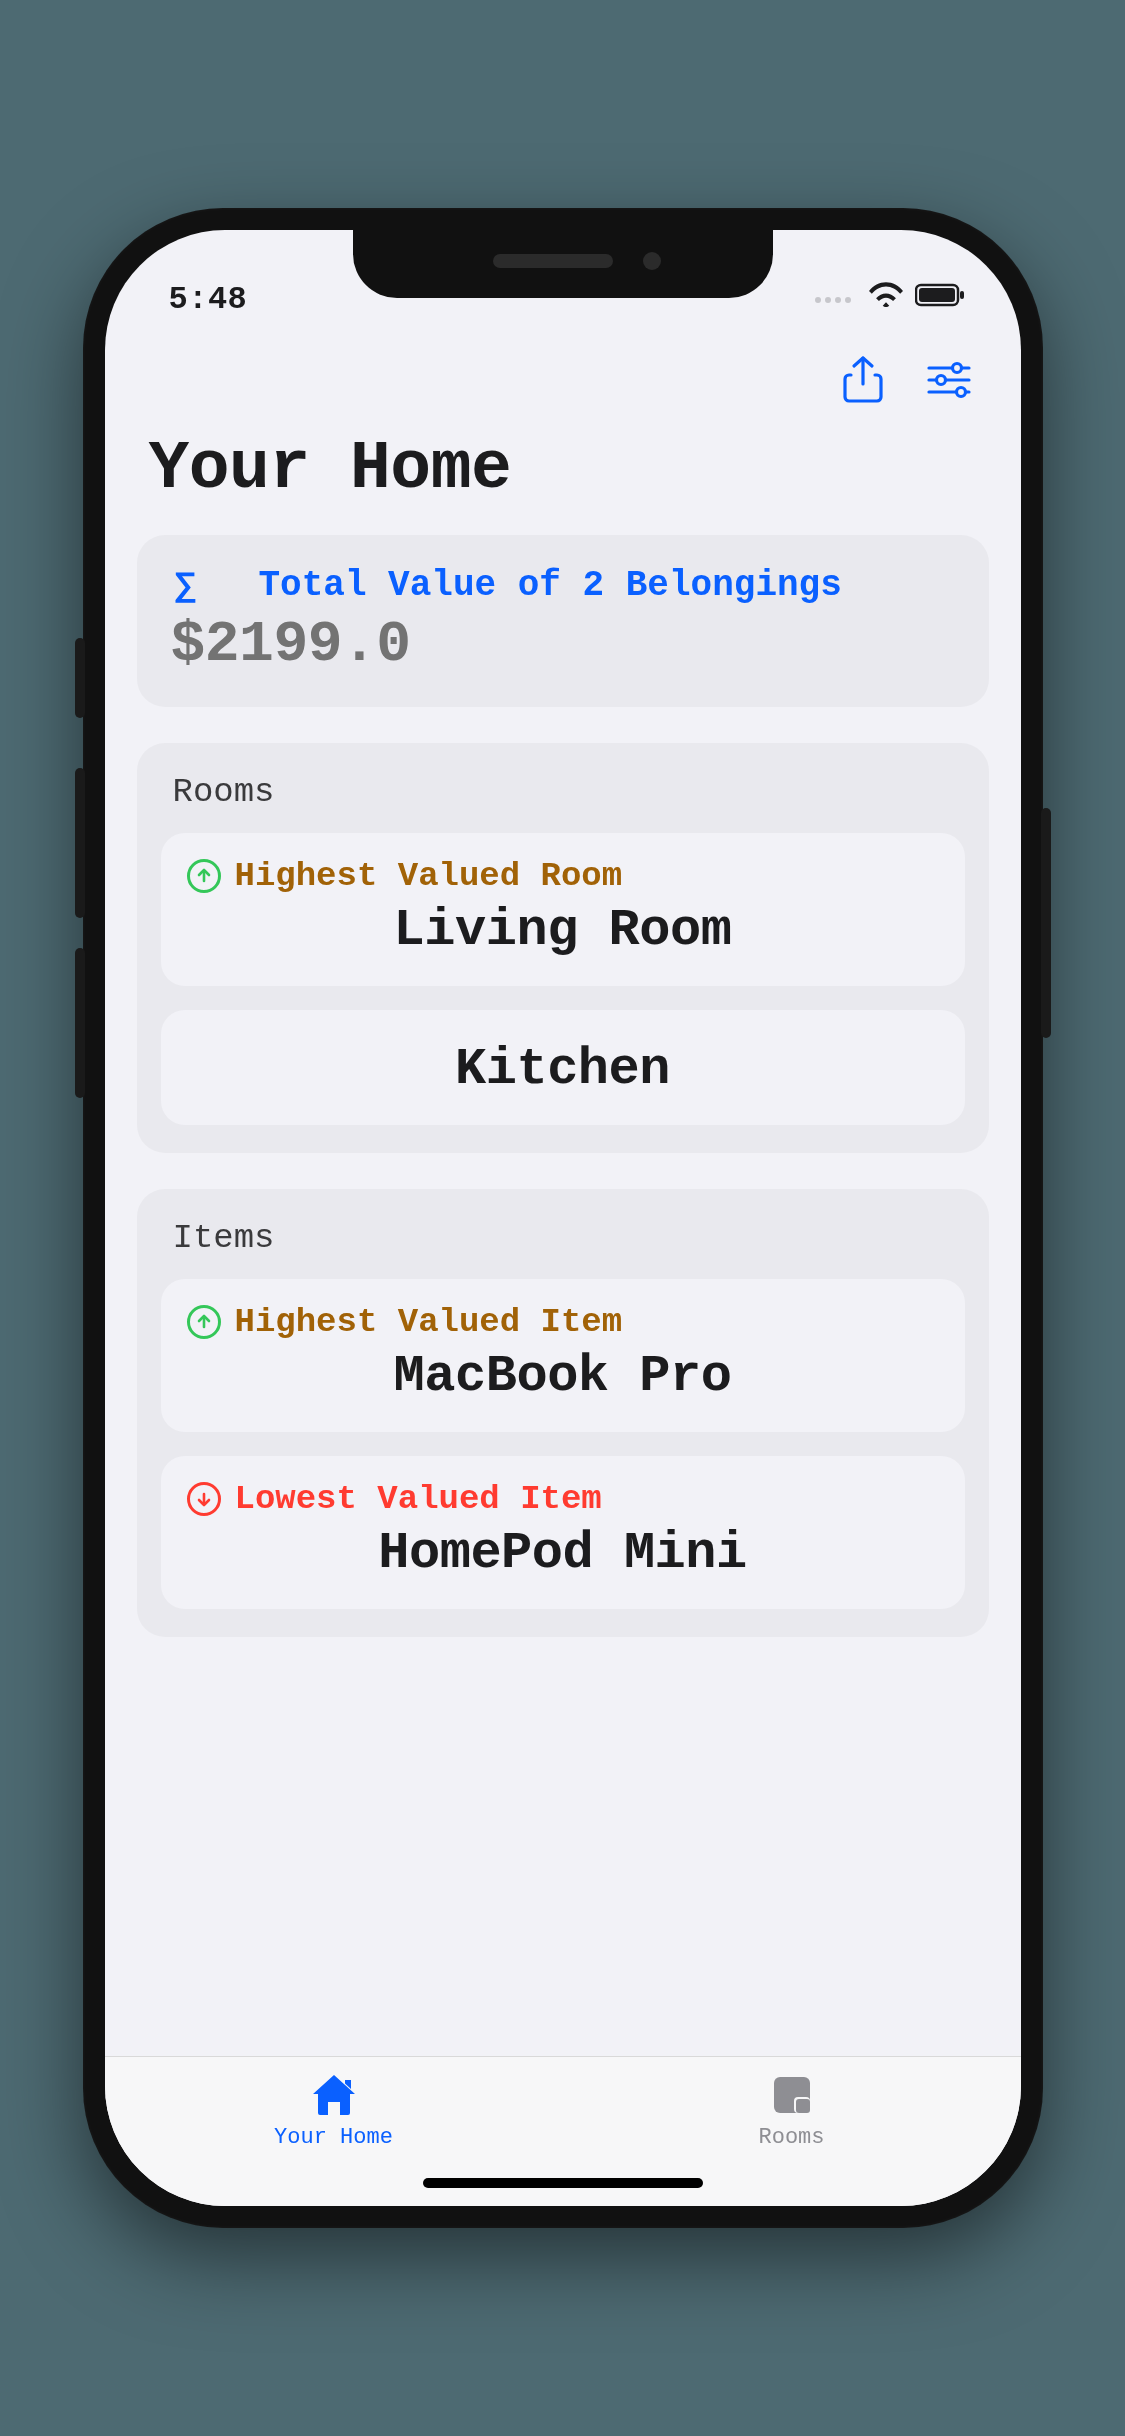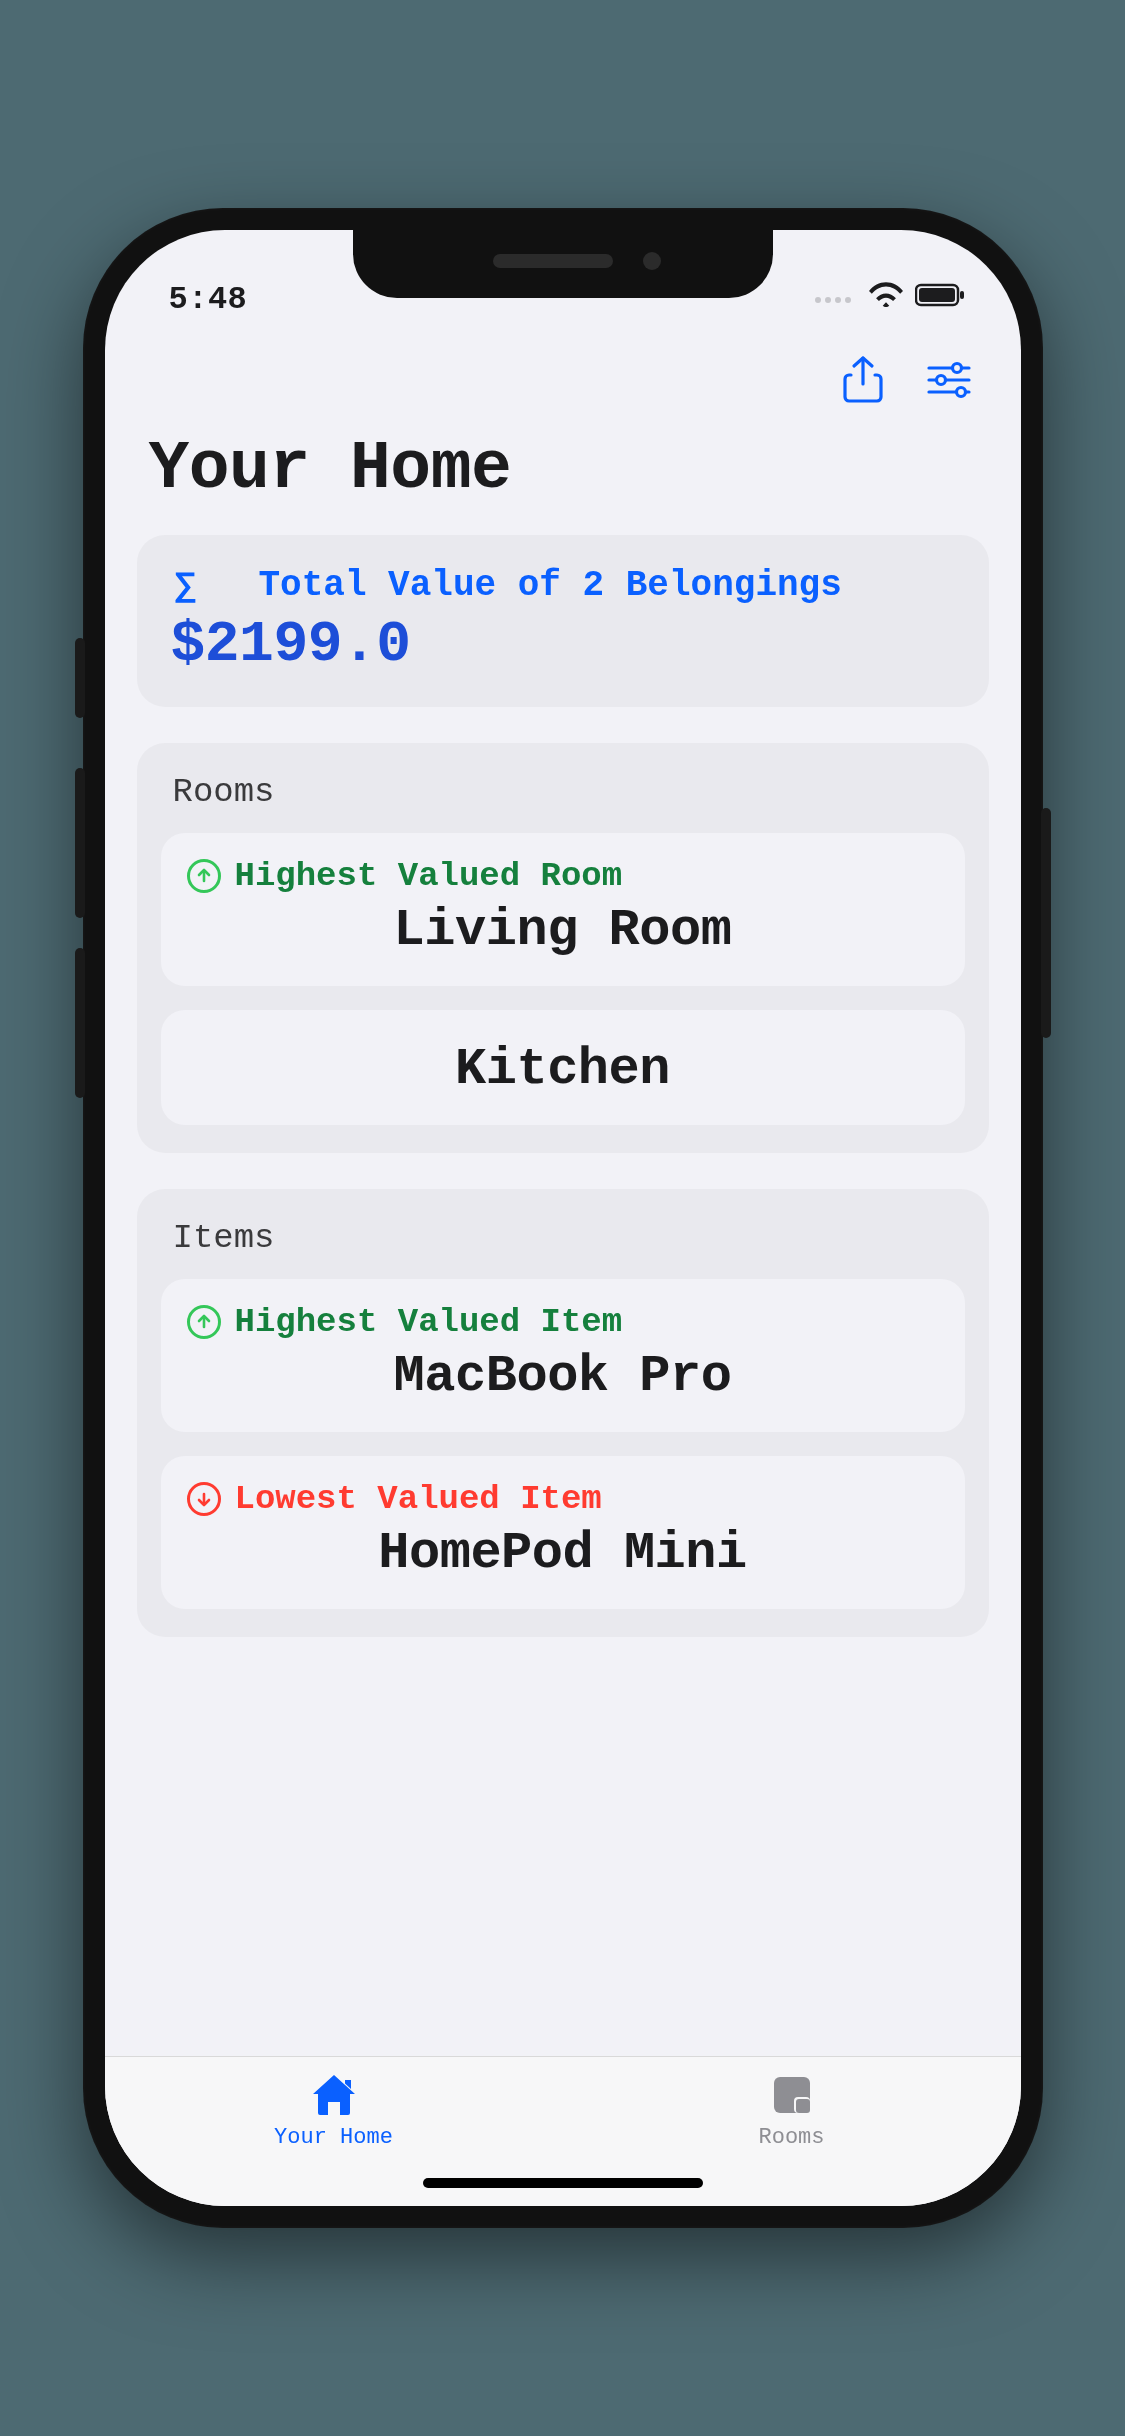--- a/index.html
+++ b/index.html
@@ -151,42 +151,42 @@
   }
   .total-label {
     color: #0a60ff;
     font-size: 36px;
     font-weight: 600;
     margin-left: 42px;
   }
   .total-value {
     font-size: 58px;
     font-weight: 700;
-    color: #1d4ed8;
+    color: #737373;
     padding: 6px 0 0 6px;
     letter-spacing: -0.5px;
   }
 
   .sub-card {
     background: #f2f2f7;
     border-radius: 24px;
     padding: 24px 26px 26px 26px;
     margin-bottom: 24px;
   }
   .sub-card:last-child { margin-bottom: 0; }
   .sub-label-row {
     display: flex;
     align-items: center;
     gap: 14px;
   }
   .sub-label {
     font-size: 34px;
     font-weight: 600;
   }
-  .sub-label.green { color: #15803d; }
+  .sub-label.green { color: #a16207; }
   .sub-label.red { color: #ff3b30; }
   .sub-value {
     font-size: 52px;
     font-weight: 700;
     color: #1c1c1e;
     padding-top: 6px;
     letter-spacing: -0.5px;
     text-align: center;
   }
 

